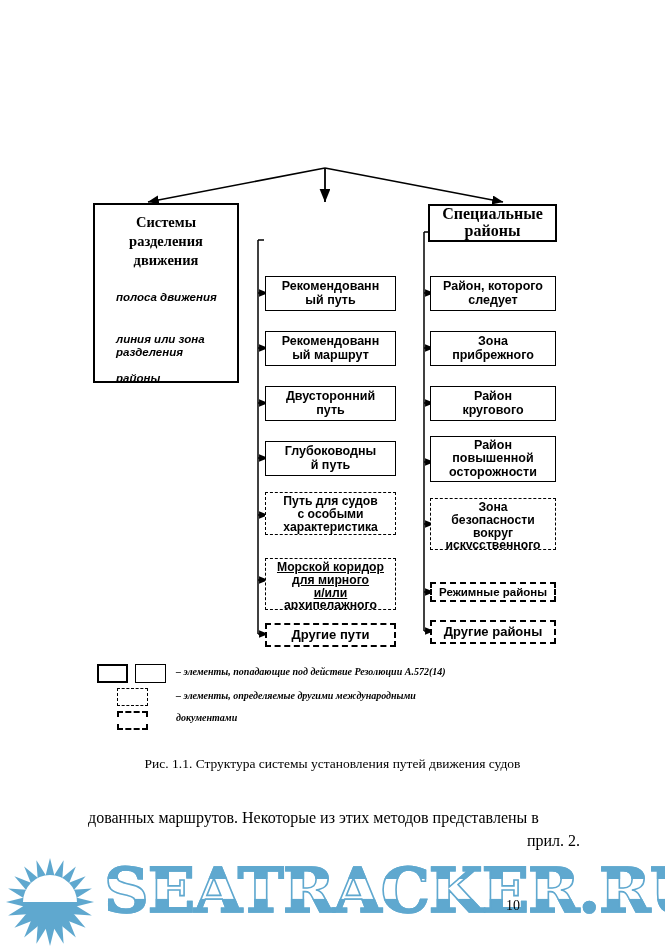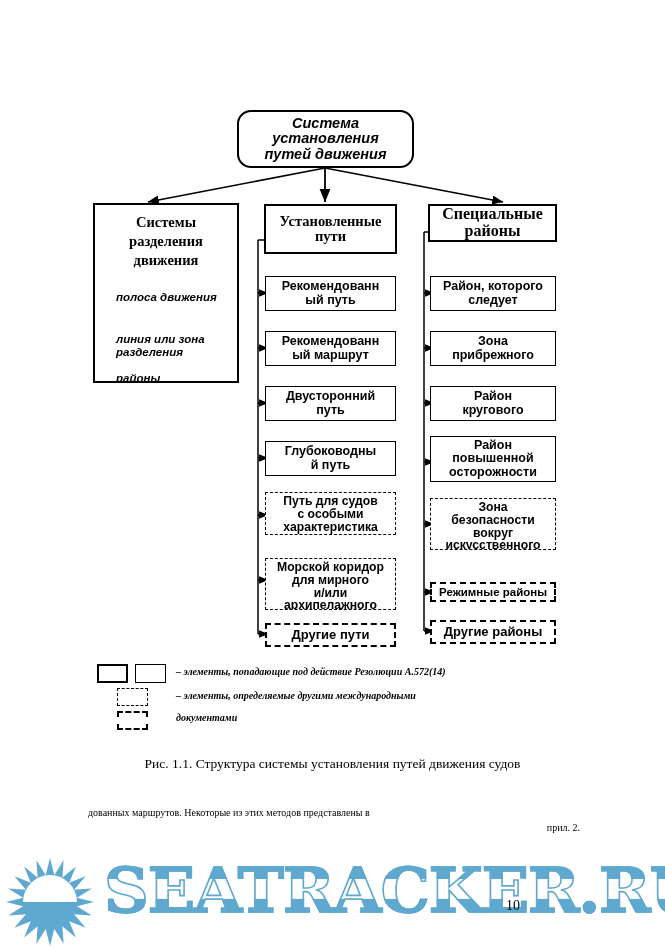--- a/index.html
+++ b/index.html
@@ -122,21 +122,21 @@
     left: 0; top: 756px; width: 665px;
     text-align: center;
     font-family: "Liberation Serif", serif;
     font-size: 13.5px;
     z-index: 5;
   }
   #body-text {
     position: absolute;
     left: 88px; top: 806px; width: 492px;
     font-family: "Liberation Serif", serif;
-    font-size: 10px;
+    font-size: 16px;
     line-height: 1.45;
     text-align: justify;
     z-index: 5;
   }
   #body-text .l2 { text-align: right; }
 
   
   #watermark {
     position: absolute;
     left: 0; top: 856px;
@@ -198,40 +198,31 @@
     <line x1="424" y1="462" x2="434" y2="462" stroke="#000" stroke-width="1.4" marker-end="url(#arrowsm)"></line>
     <line x1="424" y1="524" x2="434" y2="524" stroke="#000" stroke-width="1.4" marker-end="url(#arrowsm)"></line>
     <line x1="424" y1="592" x2="434" y2="592" stroke="#000" stroke-width="1.4" marker-end="url(#arrowsm)"></line>
     <line x1="424" y1="631" x2="434" y2="631" stroke="#000" stroke-width="1.4" marker-end="url(#arrowsm)"></line>
 
     <path d="M103,270 L103,295 L112,295" stroke="#000" stroke-width="1.5" fill="none" marker-end="url(#arrowsm)"></path>
     <path d="M103,313 L103,338 L112,338" stroke="#000" stroke-width="1.5" fill="none" marker-end="url(#arrowsm)"></path>
     <path d="M103,352 L103,376 L112,376" stroke="#000" stroke-width="1.5" fill="none" marker-end="url(#arrowsm)"></path>
   </svg>
 
-  <div id="root-box" class="node" style="left:237px; top:110px; width:177px; height:58px;">
-    <span class="txt">Система
-установления
-путей движения</span>
-  </div>
 
   <div id="left-panel" style="left:93px; top:203px; width:146px; height:180px;">
     <div class="lp-title">Системы
 разделения
 движения</div>
     <div class="lp-item" style="left:21px; top:86px; width:120px;">полоса движения</div>
     <div class="lp-item" style="left:21px; top:128px; width:120px;">линия или зона
 разделения</div>
     <div class="lp-item" style="left:21px; top:167px; width:120px;">районы</div>
   </div>
 
-  <div class="node col-head" style="left:264px; top:204px; width:133px; height:50px; font-size:14.5px;">
-    <span class="txt">Установленные
-пути</span>
-  </div>
 
   <div class="node solid-thin" style="left:265px; top:276px; width:131px; height:35px; font-size:12.5px;">
     <span class="txt">Рекомендованн
 ый путь</span>
   </div>
   <div class="node solid-thin" style="left:265px; top:331px; width:131px; height:35px; font-size:12.5px;">
     <span class="txt">Рекомендованн
 ый маршрут</span>
   </div>
   <div class="node solid-thin" style="left:265px; top:386px; width:131px; height:35px; font-size:12.5px;">
@@ -240,21 +231,21 @@
   </div>
   <div class="node solid-thin" style="left:265px; top:441px; width:131px; height:35px; font-size:12.5px;">
     <span class="txt">Глубоководны
 й путь</span>
   </div>
   <div class="node dash-thin" style="left:265px; top:492px; width:131px; height:43px; font-size:12.2px; align-items:flex-start; padding-top:2px;">
     <span class="txt">Путь для судов
 с особыми
 характеристика</span>
   </div>
-  <div class="node dash-thin" style="left:265px; top:558px; width:131px; height:52px; font-size:12.2px; align-items:flex-start; padding-top:2px;">
+  <div class="node dash-thin" style="left:265px; top:558px; width:131px; height:52px; font-size:12.2px; align-items:flex-start; padding-top:2px;text-decoration:underline;">
     <span class="txt">Морской коридор
 для мирного
 и/или
 архипелажного</span>
   </div>
   <div class="node dash-thick" style="left:265px; top:623px; width:131px; height:24px; font-size:13px;">
     <span class="txt">Другие пути</span>
   </div>
 
   <div class="node col-head" style="left:428px; top:204px; width:129px; height:38px; font-size:16px;">

